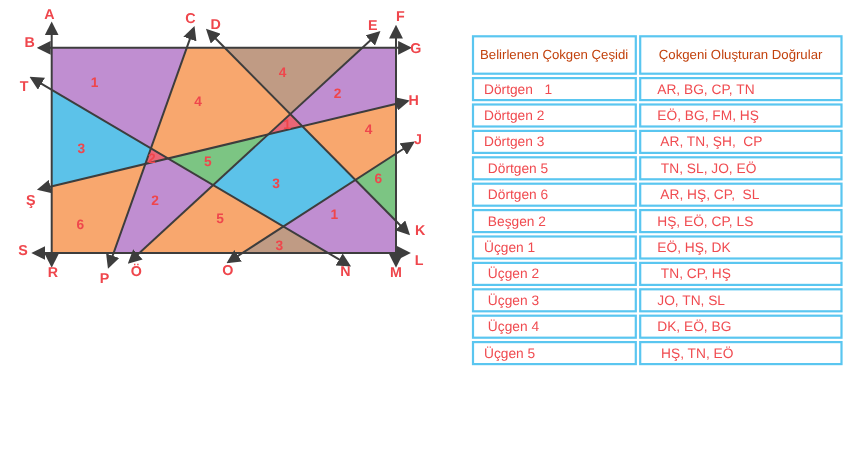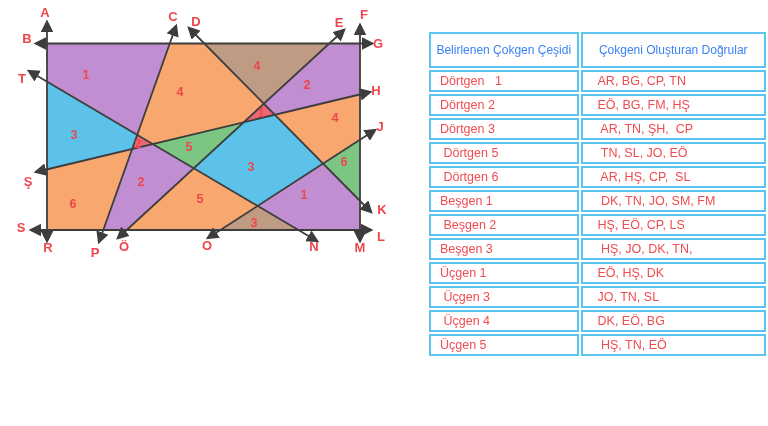--- a/index.html
+++ b/index.html
@@ -13,21 +13,21 @@
   .pt-label{font-size:13px;}
   .num-label{font-size:12.5px;}
 
   #table-wrap{position:absolute;left:427px;top:30px;}
   table{border-collapse:separate;border-spacing:2px;}
   th,td{
     border:2px solid #5ac6f0;background:#ffffff;
     vertical-align:middle;white-space:pre;
   }
   th{
-    height:32px;font-size:12px;font-weight:normal;color:#3b82f6;
+    height:32px;font-size:12px;font-weight:normal;color:#c2410c;
     text-align:center;padding:0 2px;
   }
   td{height:16px;font-size:12.5px;color:#f04b50;}
   td.c1{width:138px;padding-left:9px;}
   td.c2{width:176px;padding-left:15px;}
   th.c1{width:138px;}
   th.c2{width:176px;}
 </style>
 </head>
 <body>
@@ -133,34 +133,30 @@
         </tr>
       <tr>
           <td class="c1"> Dörtgen 5</td>
           <td class="c2"> TN, SL, JO, EÖ</td>
         </tr>
       <tr>
           <td class="c1"> Dörtgen 6</td>
           <td class="c2"> AR, HŞ, CP,  SL</td>
         </tr>
       <tr>
-          <td class="c1">Beşgen 1</td>
-          <td class="c2"> DK, TN, JO, SM, FM</td>
-        </tr>
-      <tr>
           <td class="c1"> Beşgen 2</td>
           <td class="c2">HŞ, EÖ, CP, LS</td>
         </tr>
       <tr>
-          <td class="c1">Beşgen 3</td>
-          <td class="c2"> HŞ, JO, DK, TN,</td>
+          <td class="c1">Üçgen 1</td>
+          <td class="c2">EÖ, HŞ, DK</td>
         </tr>
       <tr>
-          <td class="c1">Üçgen 1</td>
-          <td class="c2">EÖ, HŞ, DK</td>
+          <td class="c1"> Üçgen 2</td>
+          <td class="c2"> TN, CP, HŞ</td>
         </tr>
       <tr>
           <td class="c1"> Üçgen 3</td>
           <td class="c2">JO, TN, SL</td>
         </tr>
       <tr>
           <td class="c1"> Üçgen 4</td>
           <td class="c2">DK, EÖ, BG</td>
         </tr>
       <tr>

